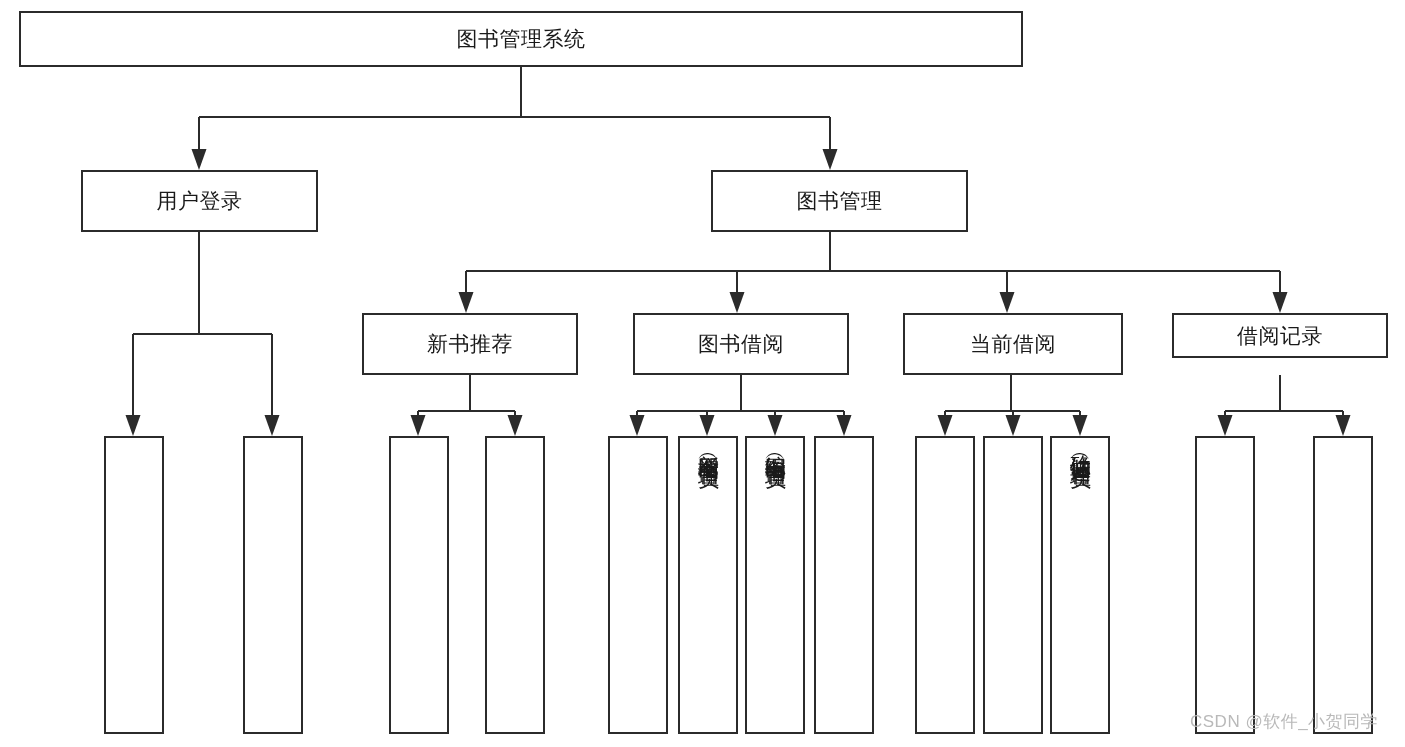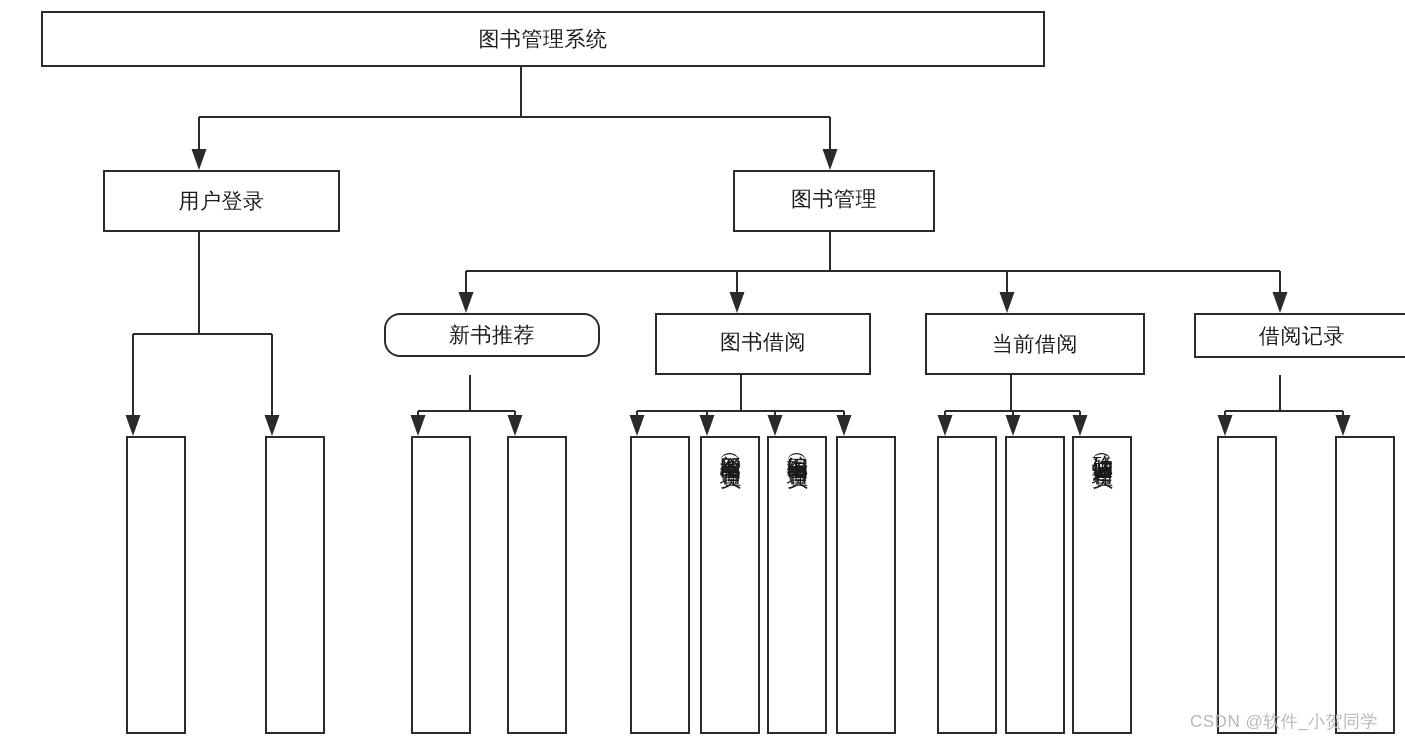--- a/index.html
+++ b/index.html
@@ -31,21 +31,20 @@
   }
   .node-box {
     position: absolute;
     box-sizing: border-box;
     background: #ffffff;
     border: 2px solid #2b2b2b;
     display: flex;
     align-items: center;
     justify-content: center;
     overflow: hidden;
-    margin-left: 22px;
   }
   .node-box.horizontal .node-label {
     font-size: 21px;
     line-height: 1.2;
     color: #1a1a1a;
     letter-spacing: 0.5px;
     white-space: nowrap;
     text-align: center;
   }
   .node-box.vertical {
@@ -135,27 +134,27 @@
       <polygon points="1335.5,415 1350.5,415 1343,436" fill="#2b2b2b"></polygon>
     </svg>
 
   <div id="node-layer">
       <div class="node-box horizontal" style="left: 19px; top: 11px; width: 1004px; height: 56px;">
         <span class="node-label">图书管理系统</span>
       </div>
       <div class="node-box horizontal" style="left: 81px; top: 170px; width: 237px; height: 62px;">
         <span class="node-label">用户登录</span>
       </div>
-      <div class="node-box horizontal" style="left: 711px; top: 170px; width: 202px; height: 62px; font-family: Liberation Mono, monospace;">
+      <div class="node-box horizontal" style="left: 711px; top: 170px; width: 257px; height: 62px;">
         <span class="node-label">图书管理</span>
       </div>
-      <div class="node-box horizontal" style="left: 362px; top: 313px; width: 216px; height: 44px; border-radius: 16px;">
+      <div class="node-box horizontal" style="left: 362px; top: 313px; width: 216px; height: 62px;">
         <span class="node-label">新书推荐</span>
       </div>
-      <div class="node-box horizontal" style="left: 633px; top: 313px; width: 216px; height: 62px; font-family: Liberation Mono, monospace;">
+      <div class="node-box horizontal" style="left: 633px; top: 313px; width: 216px; height: 62px;">
         <span class="node-label">图书借阅</span>
       </div>
       <div class="node-box horizontal" style="left: 903px; top: 313px; width: 220px; height: 62px;">
         <span class="node-label">当前借阅</span>
       </div>
       <div class="node-box horizontal" style="left: 1172px; top: 313px; width: 216px; height: 45px;">
         <span class="node-label">借阅记录</span>
       </div>
       <div class="node-box vertical align-bottom" style="left: 104px; top: 436px; width: 60px; height: 298px;">
         <span class="node-label">用户登录</span>

